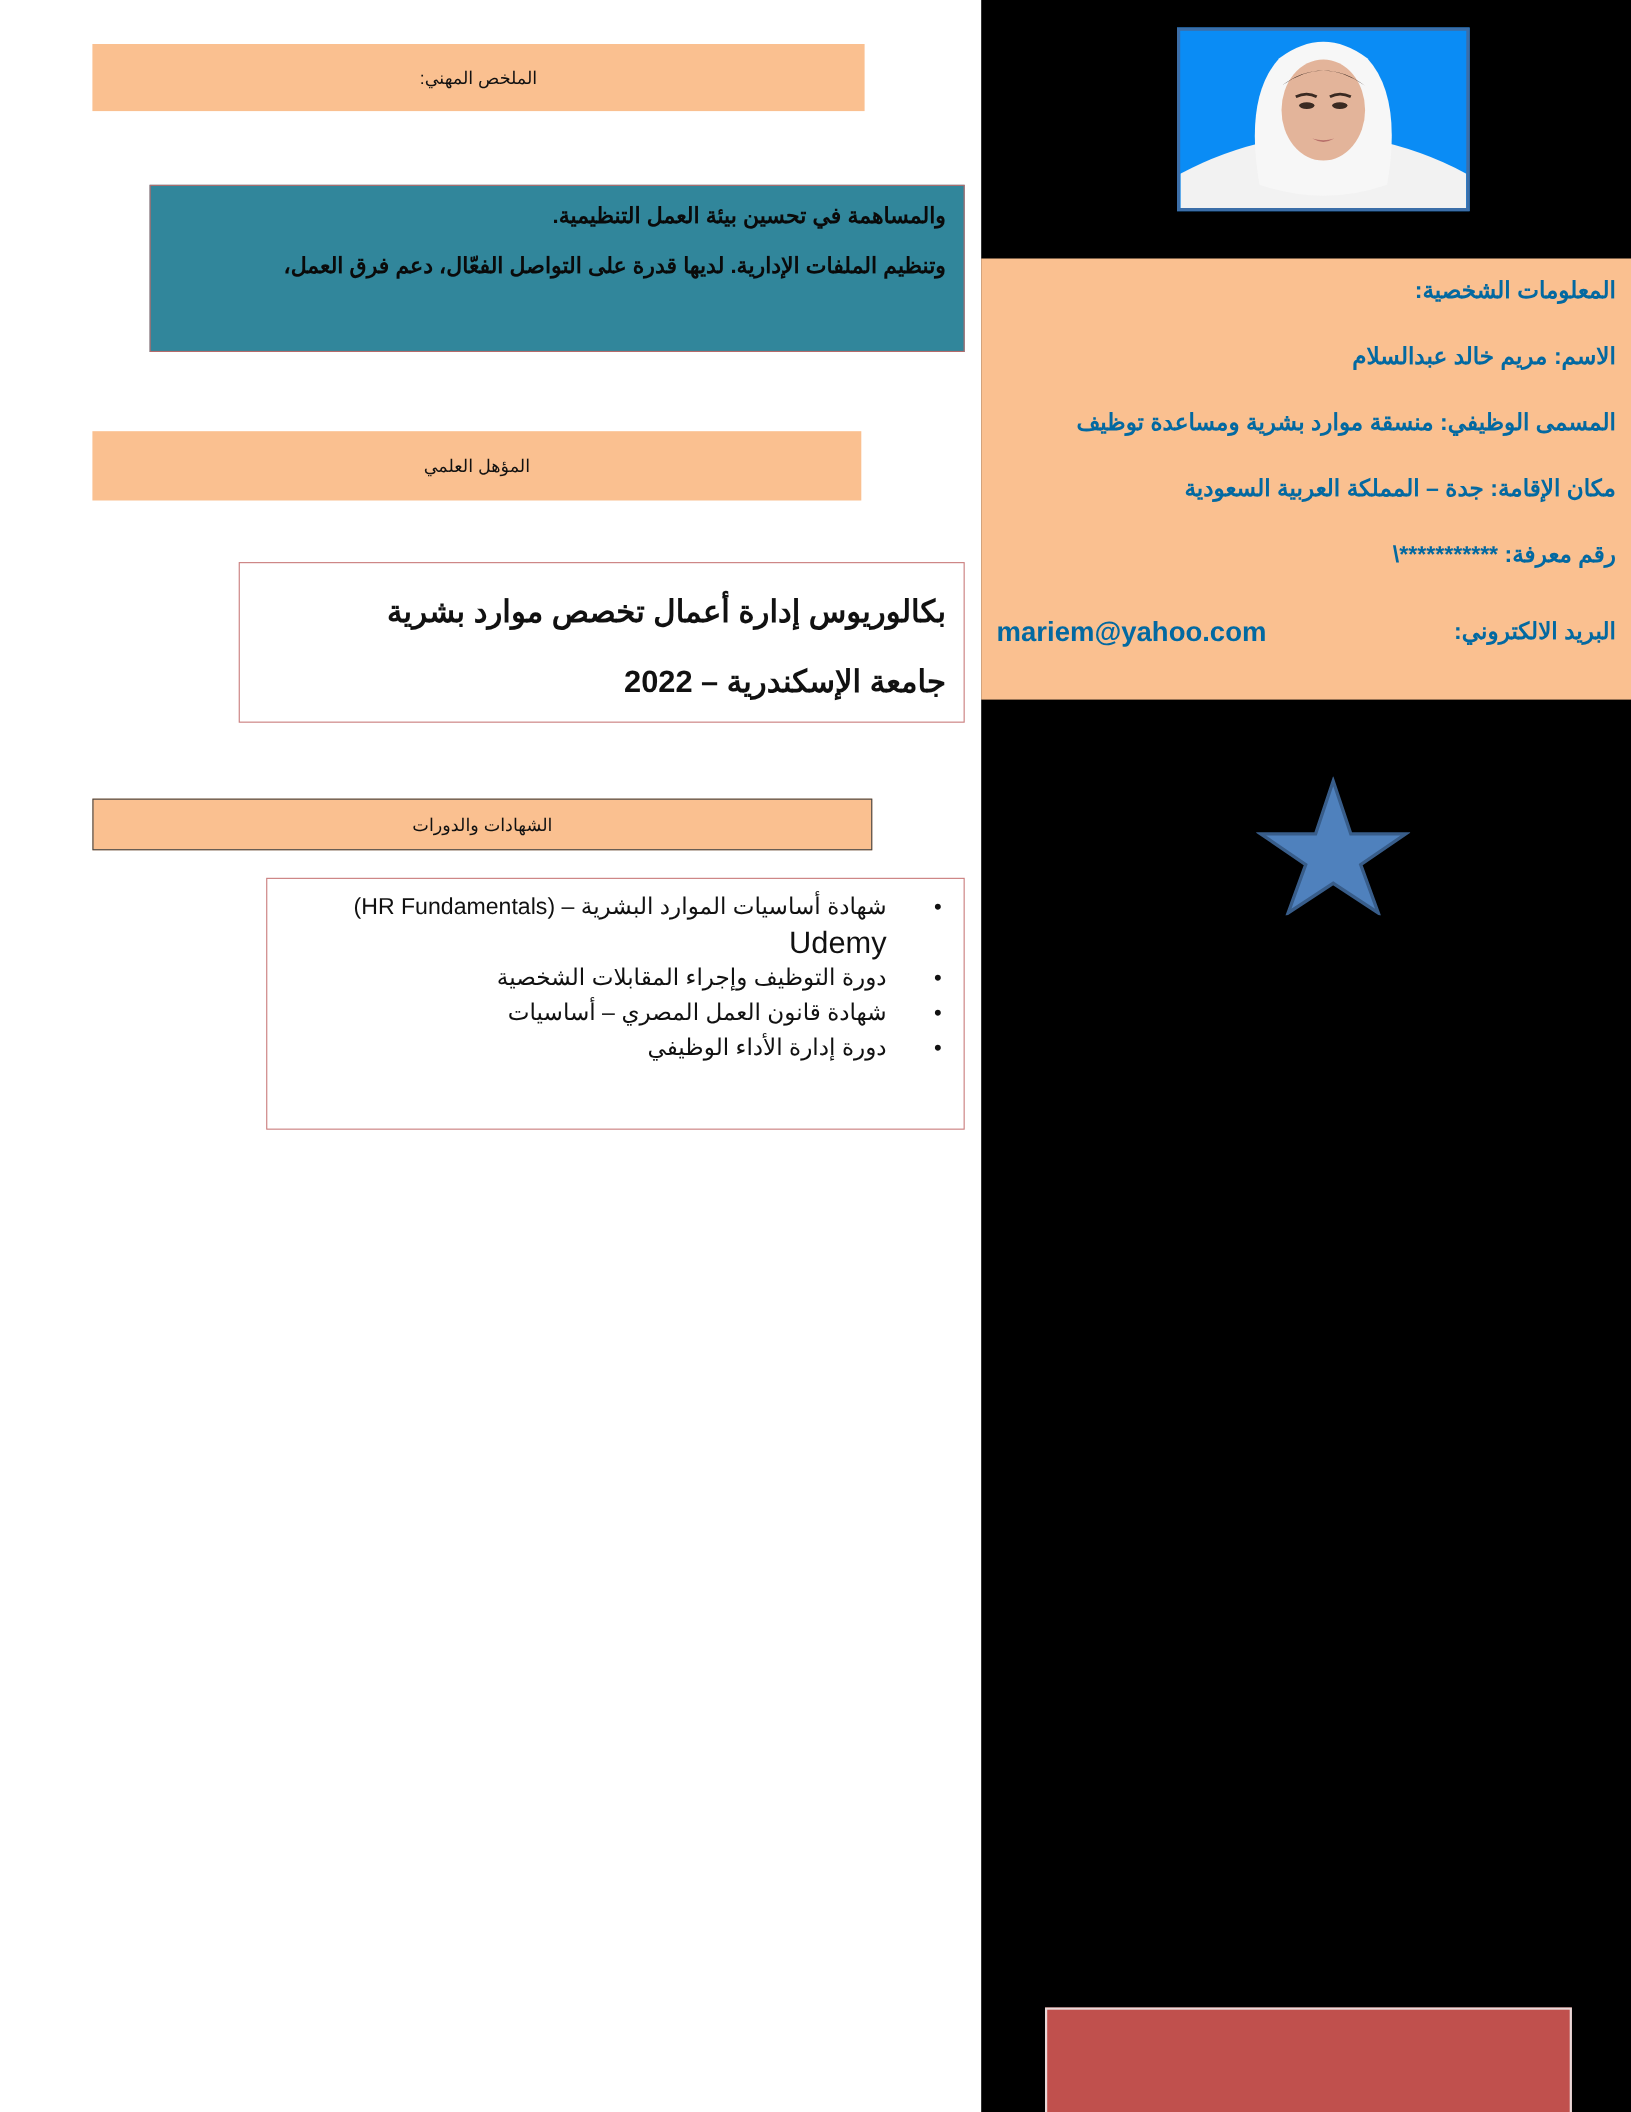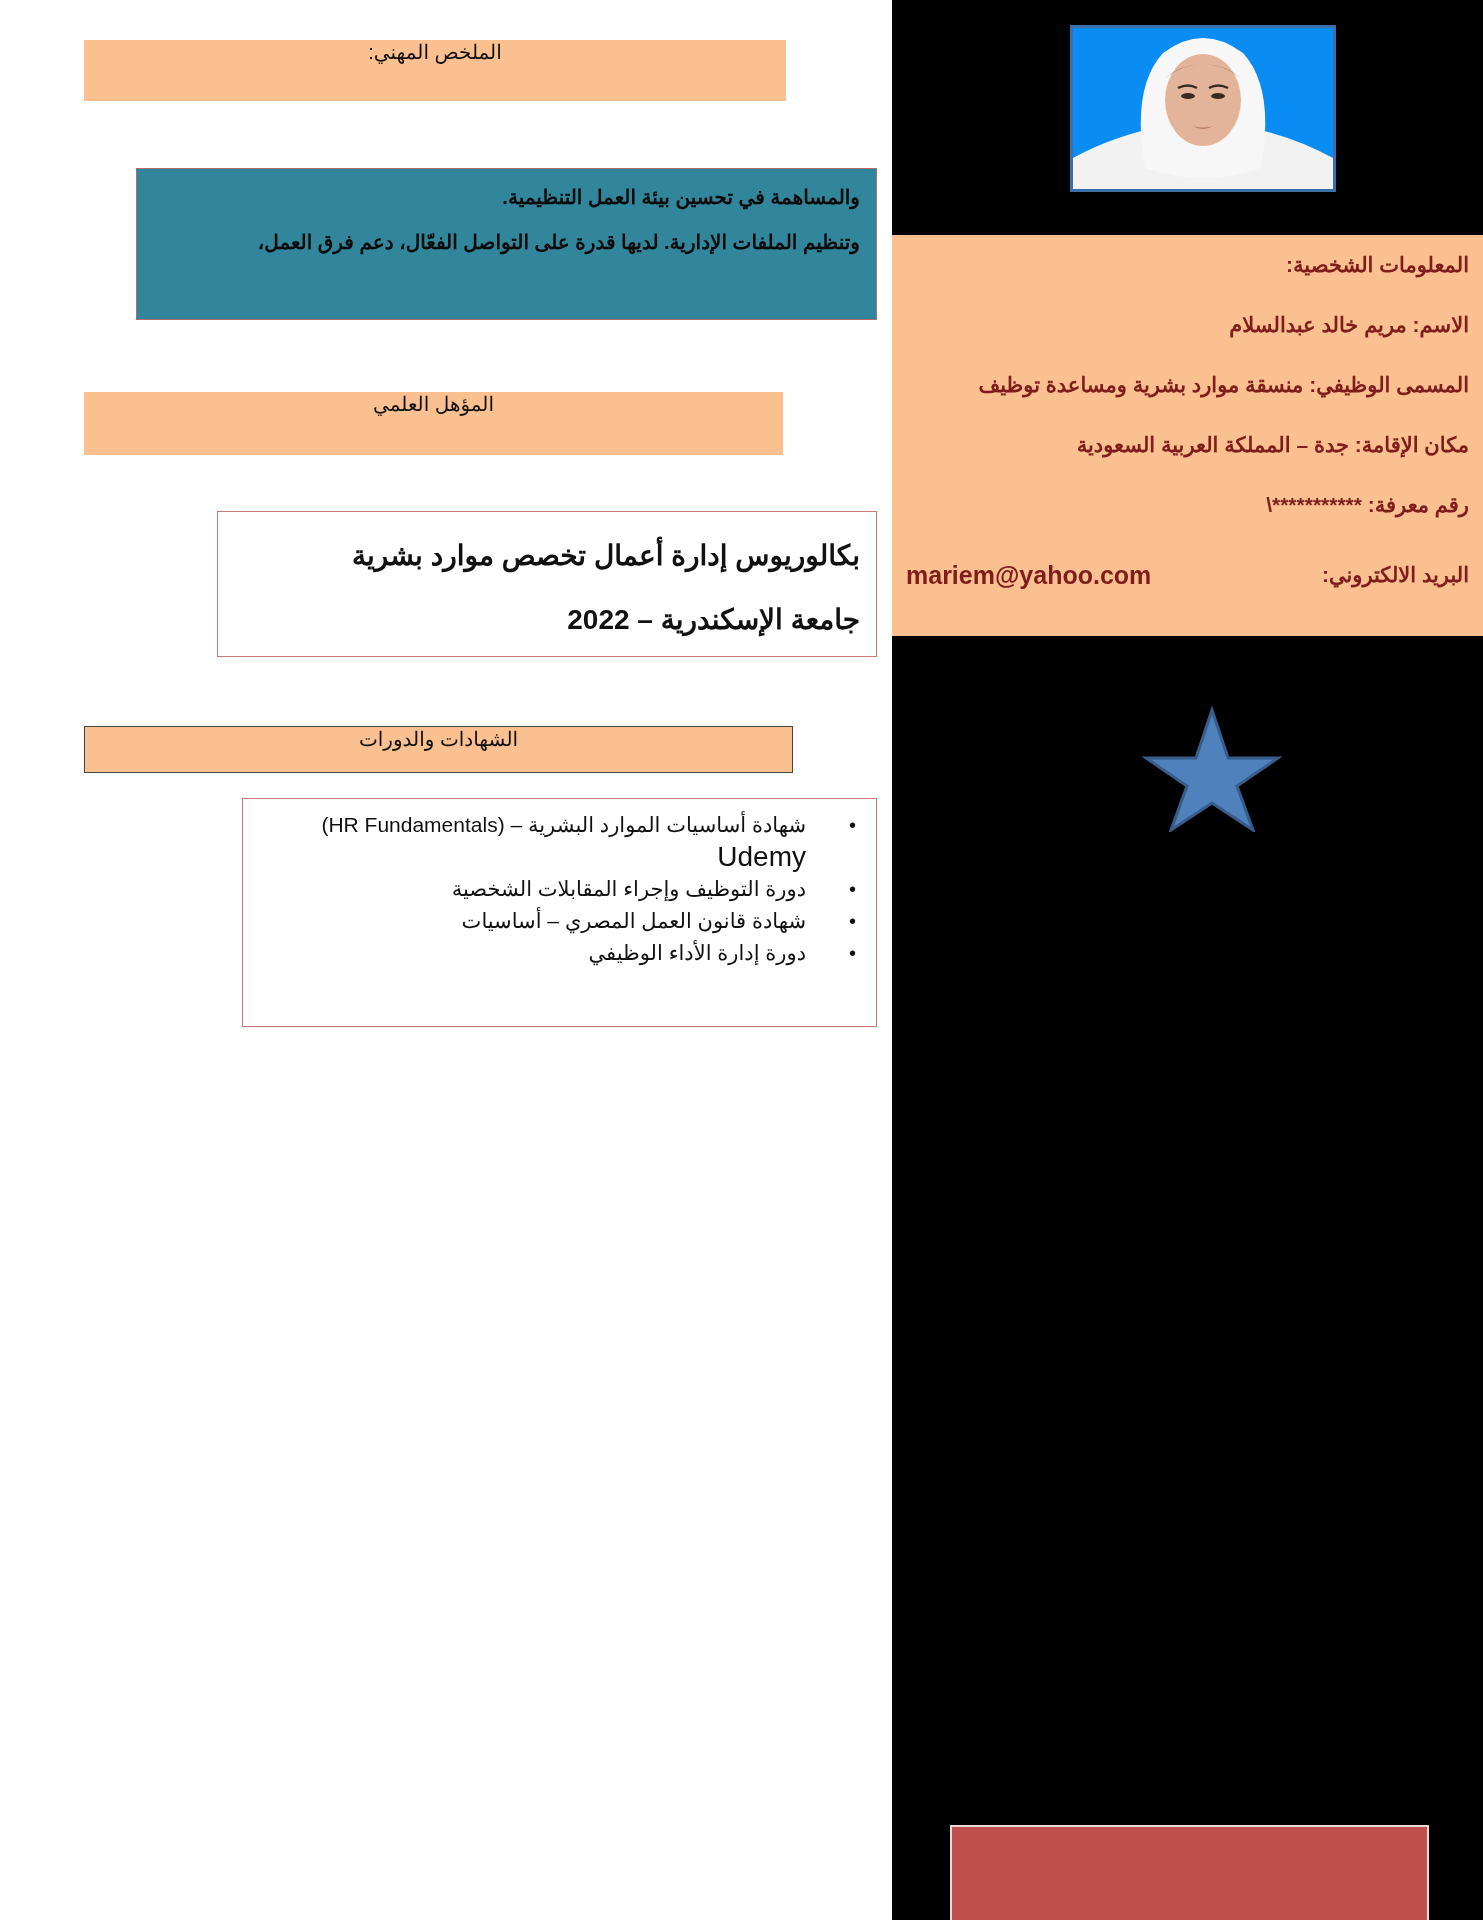--- a/index.html
+++ b/index.html
@@ -1,28 +1,28 @@
 <!DOCTYPE html>
 <html><head>
 <meta charset="utf-8">
 <style>
   html, body { margin:0; padding:0; }
   body { width:1483px; height:1920px; position:relative; background:#ffffff; overflow:hidden; font-family:"Liberation Sans", sans-serif; }
   .abs { position:absolute; box-sizing:border-box; }
-  .section-header { background:#fac090; display:flex; align-items:flex-start; justify-content:center; font-size:20px; color:#111; direction:rtl; }
+  .section-header { background:#fac090; display:flex; align-items:center; justify-content:center; font-size:16px; color:#111; direction:rtl; }
   .summary-box { background:#31869b; border:1px solid #b56b6b; direction:rtl; text-align:right; font-weight:bold; font-size:20px; line-height:45px; padding:6px 16px 0 10px; color:#0a0a0a; }
   .edu-box { border:1.5px solid #c97b7b; background:#fff; direction:rtl; text-align:right; font-weight:bold; font-size:28px; padding:12px 16px 0 10px; color:#111; }
   .edu-line { line-height:64px; }
   .cert-box { border:1.5px solid #c97b7b; background:#fff; direction:rtl; text-align:right; font-size:21px; padding:10px 0 0 10px; color:#111; }
   .cert-box ul { margin:0; padding:0 70px 0 0; list-style:none; }
   .cert-box li { position:relative; line-height:32px; }
   .cert-box li .bullet { position:absolute; right:-50px; top:0; font-size:20px; }
   .sidebar { left:892px; top:0; width:591px; height:1920px; background:#000; }
   .photo-frame { left:1070px; top:25px; width:266px; height:167px; border:3px solid #3c6ea8; background:#0a8cf5; overflow:hidden; }
-  .info-panel { left:892px; top:235px; width:591px; height:401px; background:#fac090; direction:rtl; text-align:right; padding:10px 14px 0 14px; font-weight:bold; font-size:21px; color:#7f1d1d; }
+  .info-panel { left:892px; top:235px; width:591px; height:401px; background:#fac090; direction:rtl; text-align:right; padding:10px 14px 0 14px; font-weight:bold; font-size:21px; color:#0369a1; }
   .info-line { height:60px; line-height:40px; }
   .email-row { display:flex; justify-content:space-between; align-items:center; }
   .email-value { direction:ltr; font-size:25px; font-weight:bold; }
   .red-rect { left:950px; top:1825px; width:479px; height:120px; background:#c0504d; border:2px solid #e8d8d8; }
 </style>
 </head>
 <body>
 
 <div class="abs section-header" style="left:84px; top:40px; width:702px; height:61px;">
   <span>الملخص المهني:</span>

